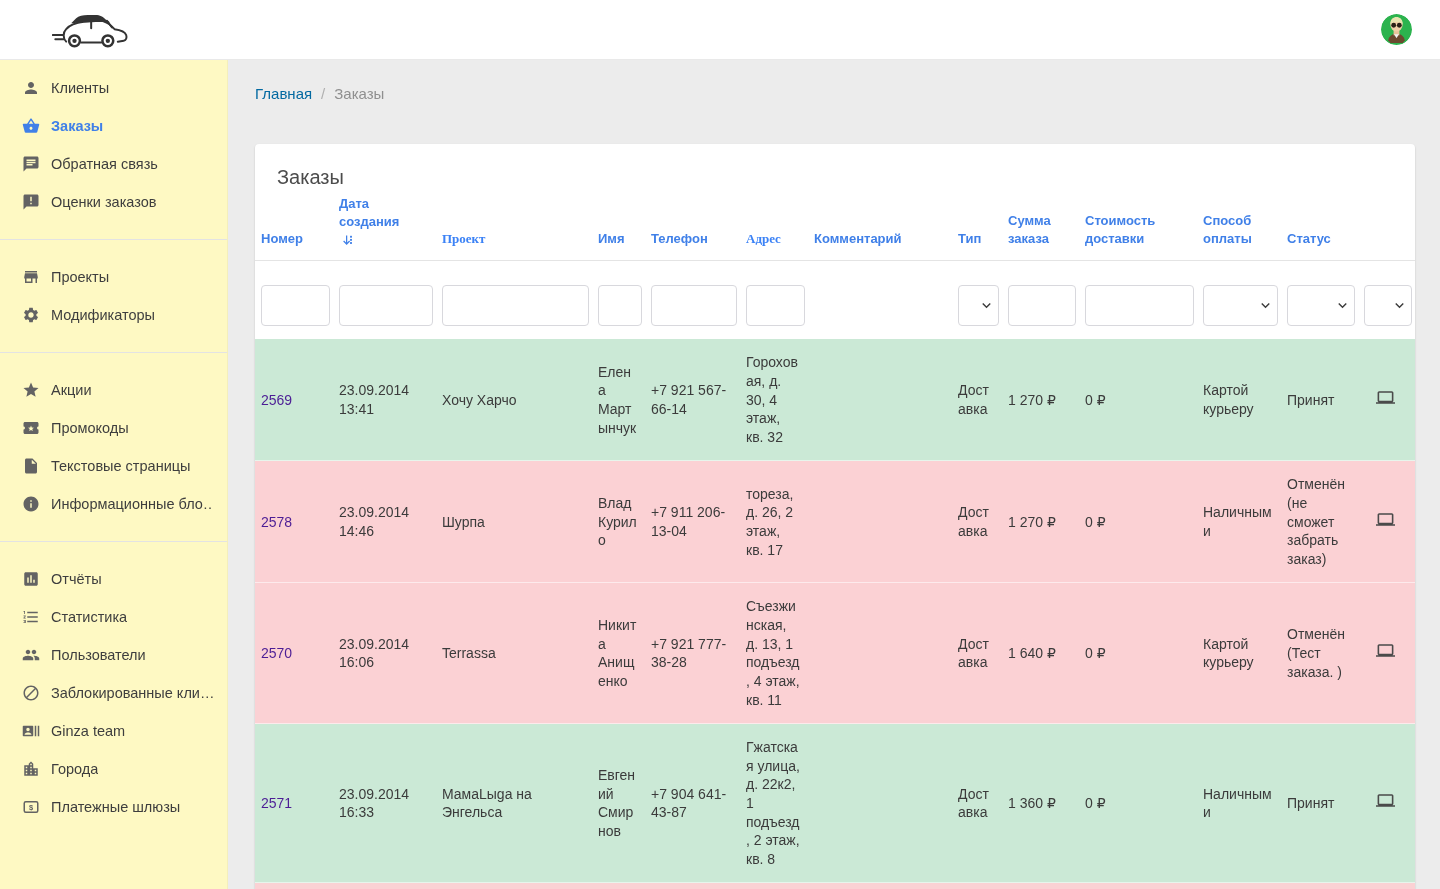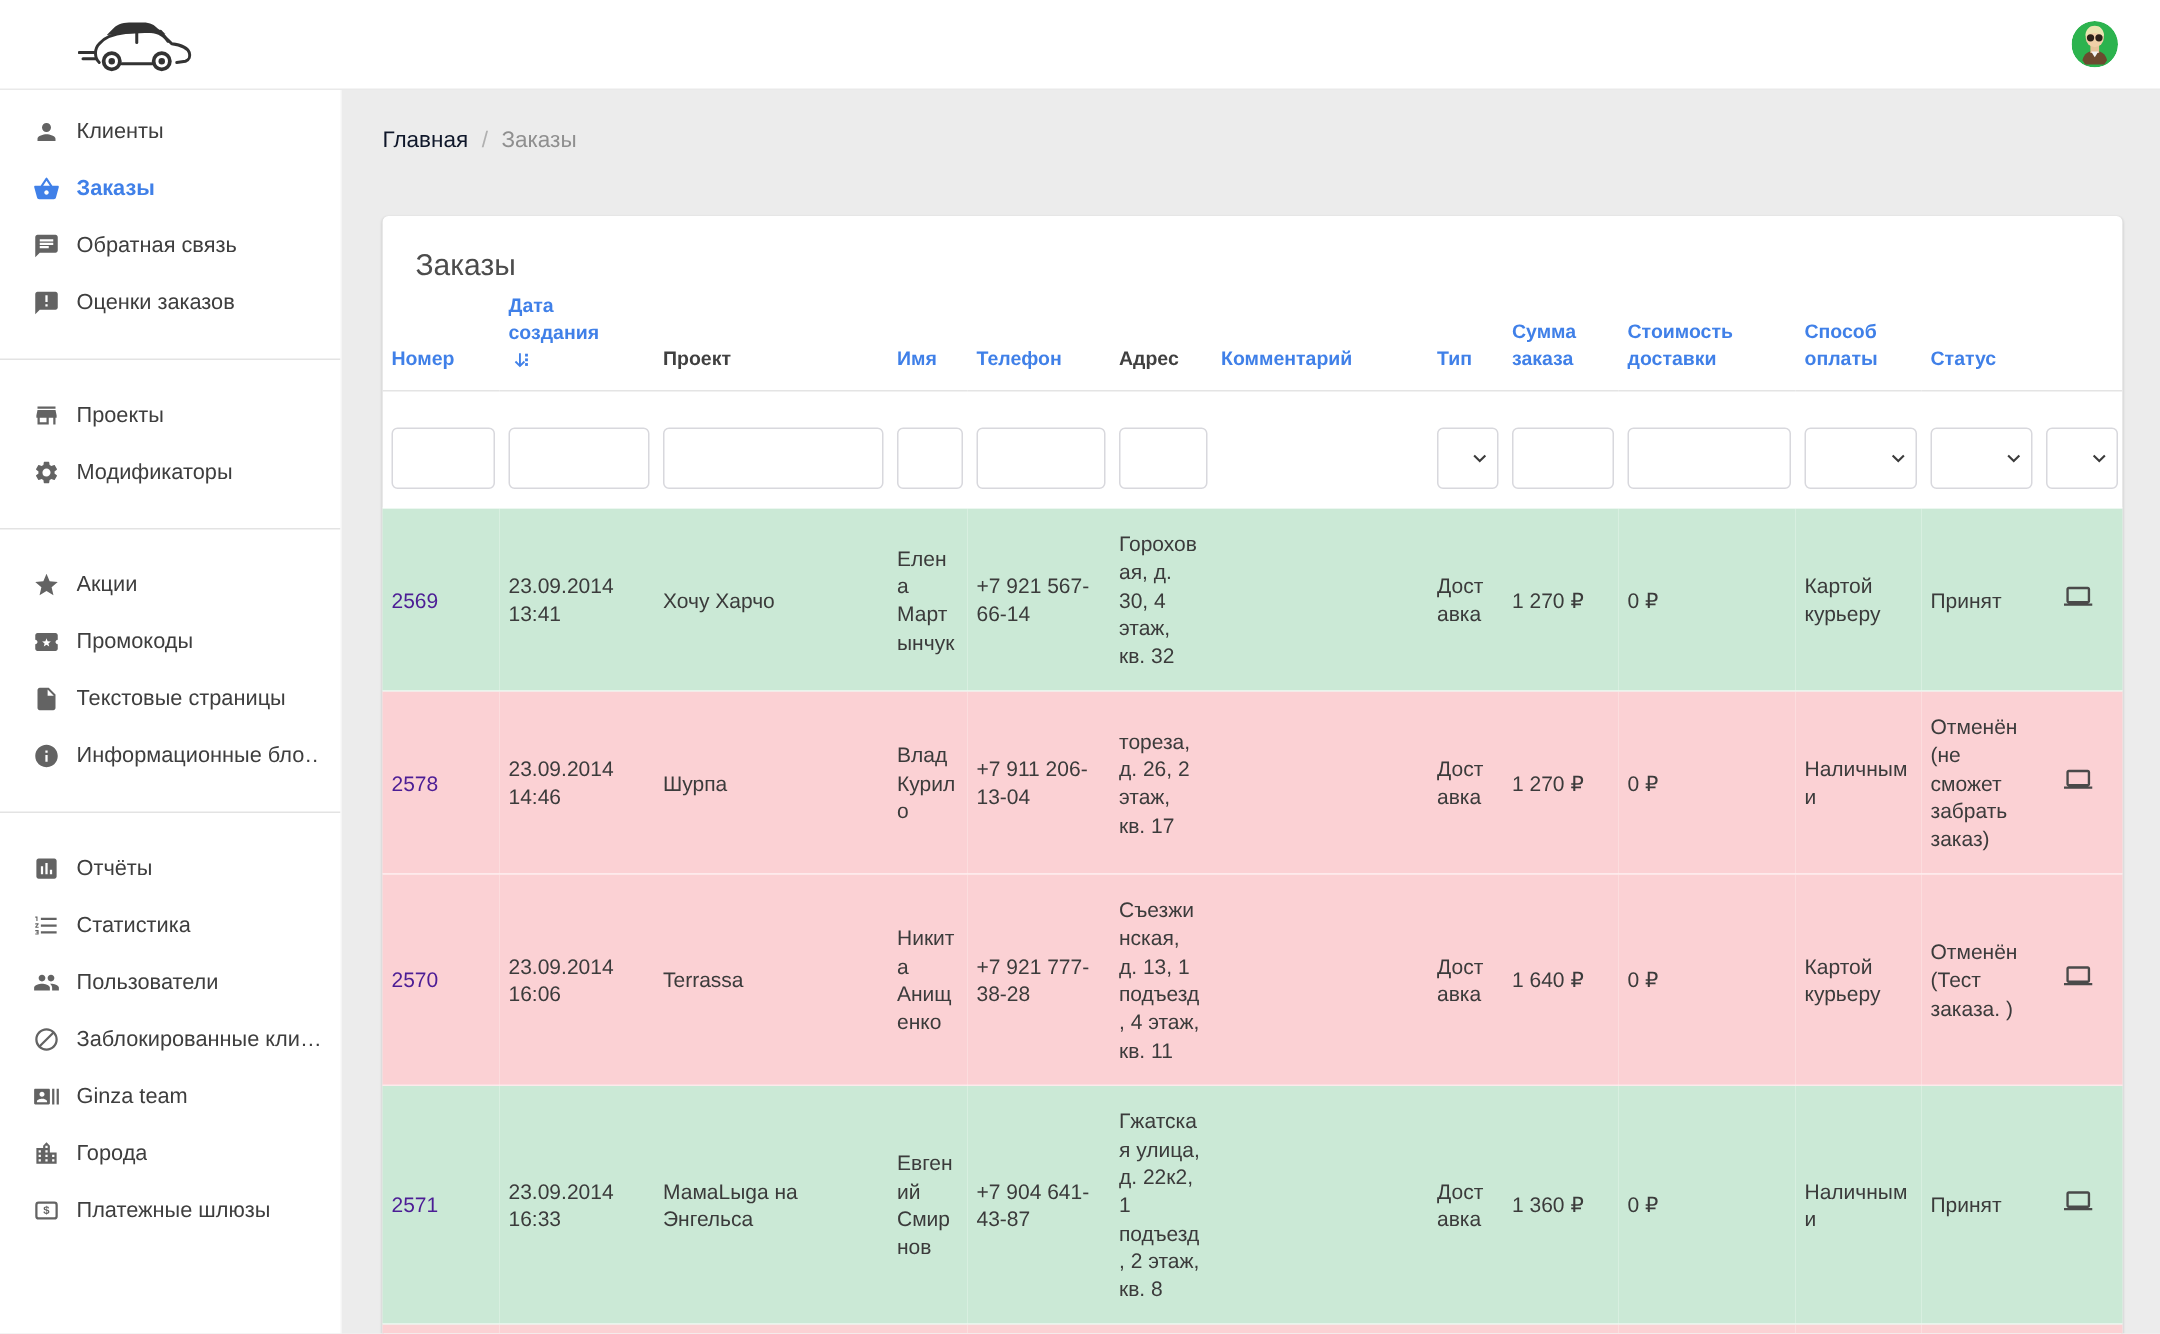--- a/index.html
+++ b/index.html
@@ -8,49 +8,49 @@
 
   
   .topbar { height:60px; background:#fff; display:flex; align-items:center;
     justify-content:space-between; padding:0 28px 0 52px; border-bottom:1px solid #e9e9e9; }
   .logo svg { display:block; width:80px; height:40px; }
   .avatar { width:31px; height:31px; border-radius:50%; overflow:hidden; cursor:pointer; }
   .avatar svg { display:block; width:100%; height:100%; }
 
   
   .shell { display:flex; height:829px; }
-  .sidebar { width:228px; background:#ffffff; padding-top:9px; flex:none;
+  .sidebar { width:228px; background:#fef9c3; padding-top:9px; flex:none;
     border-right:1px solid rgba(0,0,0,.04); overflow:hidden; }
   .side-item { height:38px; display:flex; align-items:center; padding:0 14px 0 22px;
     cursor:pointer; color:#3e3e3e; }
   .side-item .icon { width:18px; height:18px; flex:none; color:#636363; margin-right:11px; }
   .side-label { font-size:14.5px; white-space:nowrap; overflow:hidden; }
   .side-item.active { color:#4080e8; }
   .side-item.active .icon { color:#4080e8; }
   .side-item.active .side-label { font-weight:bold; }
   .side-divider { border-top:1px solid #e3e3e3; margin:18px 0; }
 
   .icon svg { display:block; width:100%; height:100%; }
 
   
   .main { flex:1; background:#ececec; padding:24px 25px 0 27px; overflow:hidden; }
   .breadcrumb { font-size:15px; color:#8f8f8f; margin:1px 0 42px; }
-  .breadcrumb a { color:#0f172a; text-decoration:none; cursor:pointer; }
+  .breadcrumb a { color:#0369a1; text-decoration:none; cursor:pointer; }
   .breadcrumb .sep { margin:0 9px; color:#b0b0b0; }
 
   .card { background:#fff; border-radius:4px; box-shadow:0 1px 2px rgba(0,0,0,.18); }
   .card-title { font-size:20px; font-weight:400; color:#4c4c4c; padding:22px 0 0 22px; }
 
   
   table.orders { width:100%; border-collapse:collapse; table-layout:fixed; }
   thead th { vertical-align:bottom; text-align:left; font-size:13px; font-weight:bold;
     padding:6px 6px 12px 6px; line-height:1.4; }
   thead tr.head-row th { border-bottom:1px solid #e4e4e4; }
   .th-blue { color:#4080e8; cursor:pointer; }
-  .th-dark { color:#404040; }
+  .th-dark { color:#3b82f6;font-family:Liberation Serif, serif; }
   .sort { display:block; width:15px; height:15px; margin:2px 0 0 2px; color:#4080e8; cursor:pointer; }
 
   tr.filters th { padding:24px 3px 12px 6px; }
   .flt { width:100%; height:41px; border:1px solid #d8d8dd; border-radius:4px; background:#fff;
     font:14px "Liberation Sans","DejaVu Sans",sans-serif; padding:0 8px; color:#333; }
   .sel { position:relative; display:block; width:100%; }
   .sel select { width:100%; height:41px; border:1px solid #d8d8dd; border-radius:4px; background:#fff;
     appearance:none; -webkit-appearance:none; -moz-appearance:none; padding:0 20px 0 8px; color:#333; }
   .sel .chev { position:absolute; right:4px; top:12px; width:17px; height:17px; color:#3c3c3c; pointer-events:none; }
 

